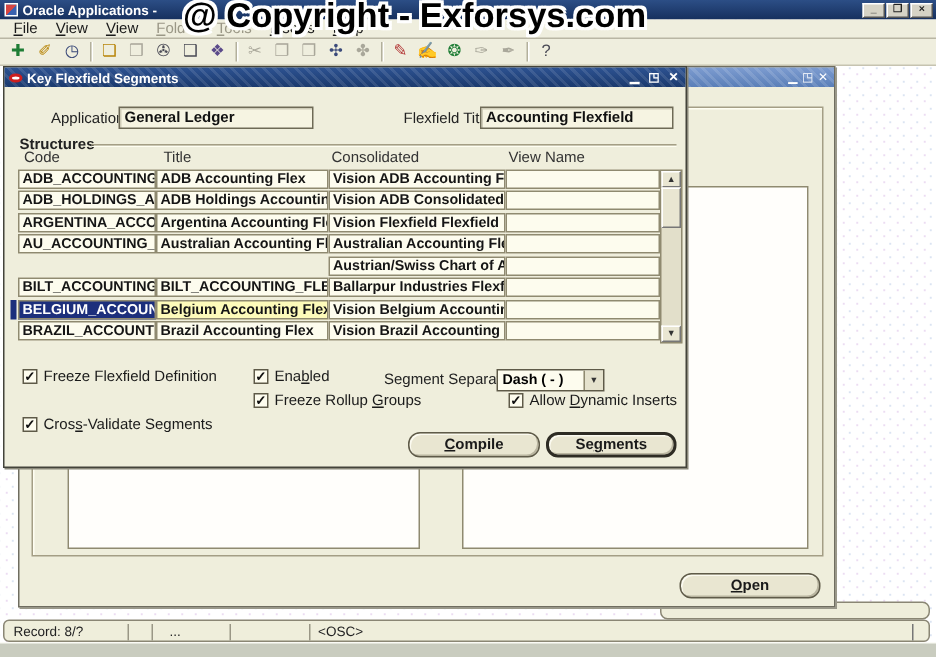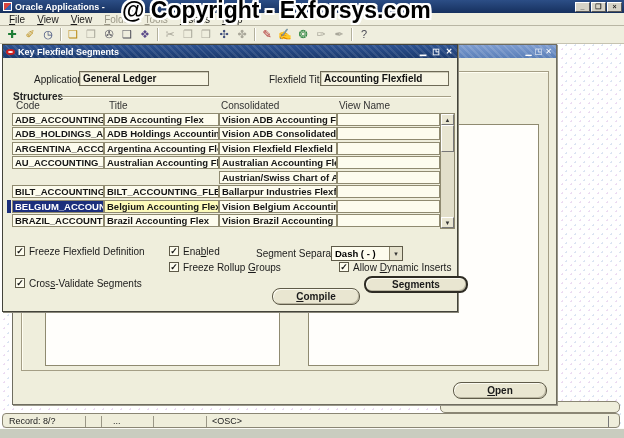--- a/index.html
+++ b/index.html
@@ -349,21 +349,21 @@
 
   <span class="abs fld-label" style="left:253px; top:203px;">Segment Separator</span>
   <div class="dropdown">
     <span class="dd-value">Dash ( - )</span>
     <span class="dd-btn">▾</span>
   </div>
 
   <div class="btn" style="left:269px; top:243px; width:88px;">
     <span></span><span class="mn">C</span><span>ompile</span>
   </div>
-  <div class="btn default" style="left:361px; top:231px; width:104px;">
+  <div class="btn default" style="left:361px; top:243px; width:87px;">
     <span>Se</span><span class="mn">g</span><span>ments</span>
   </div>
 </div>
 
 <div class="abs statusbar">
   <span class="st-txt" style="left:6px;">Record: 8/?</span>
   <span class="st-sep" style="left:82px;"></span>
   <span class="st-sep" style="left:98px;"></span>
   <span class="st-txt" style="left:110px;">...</span>
   <span class="st-sep" style="left:150px;"></span>

